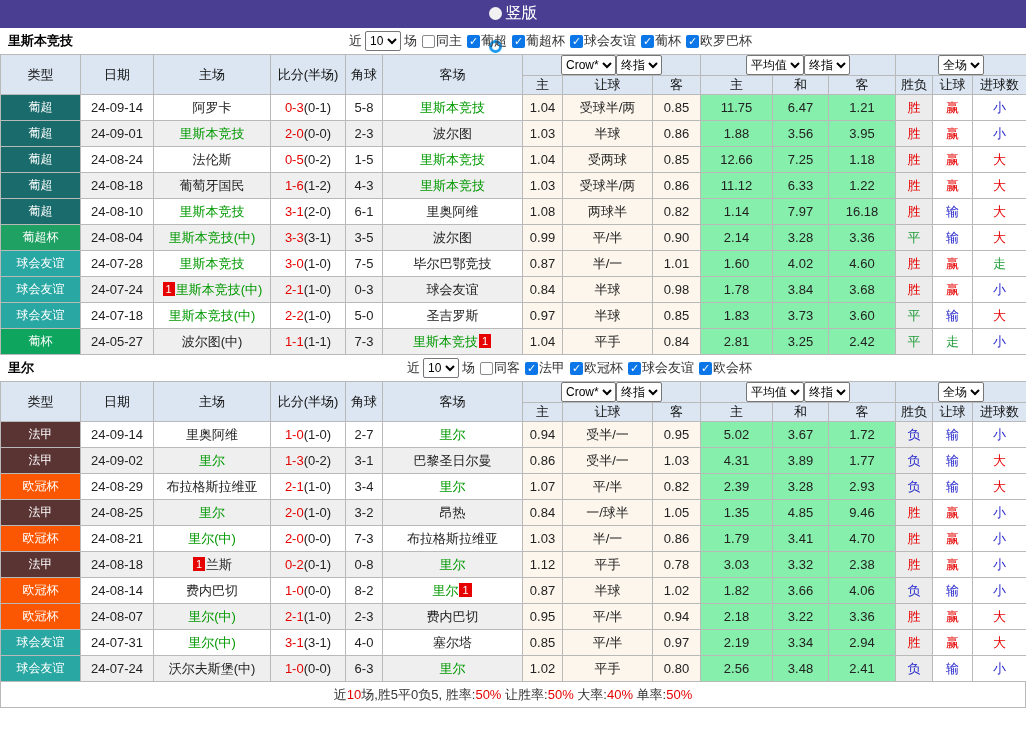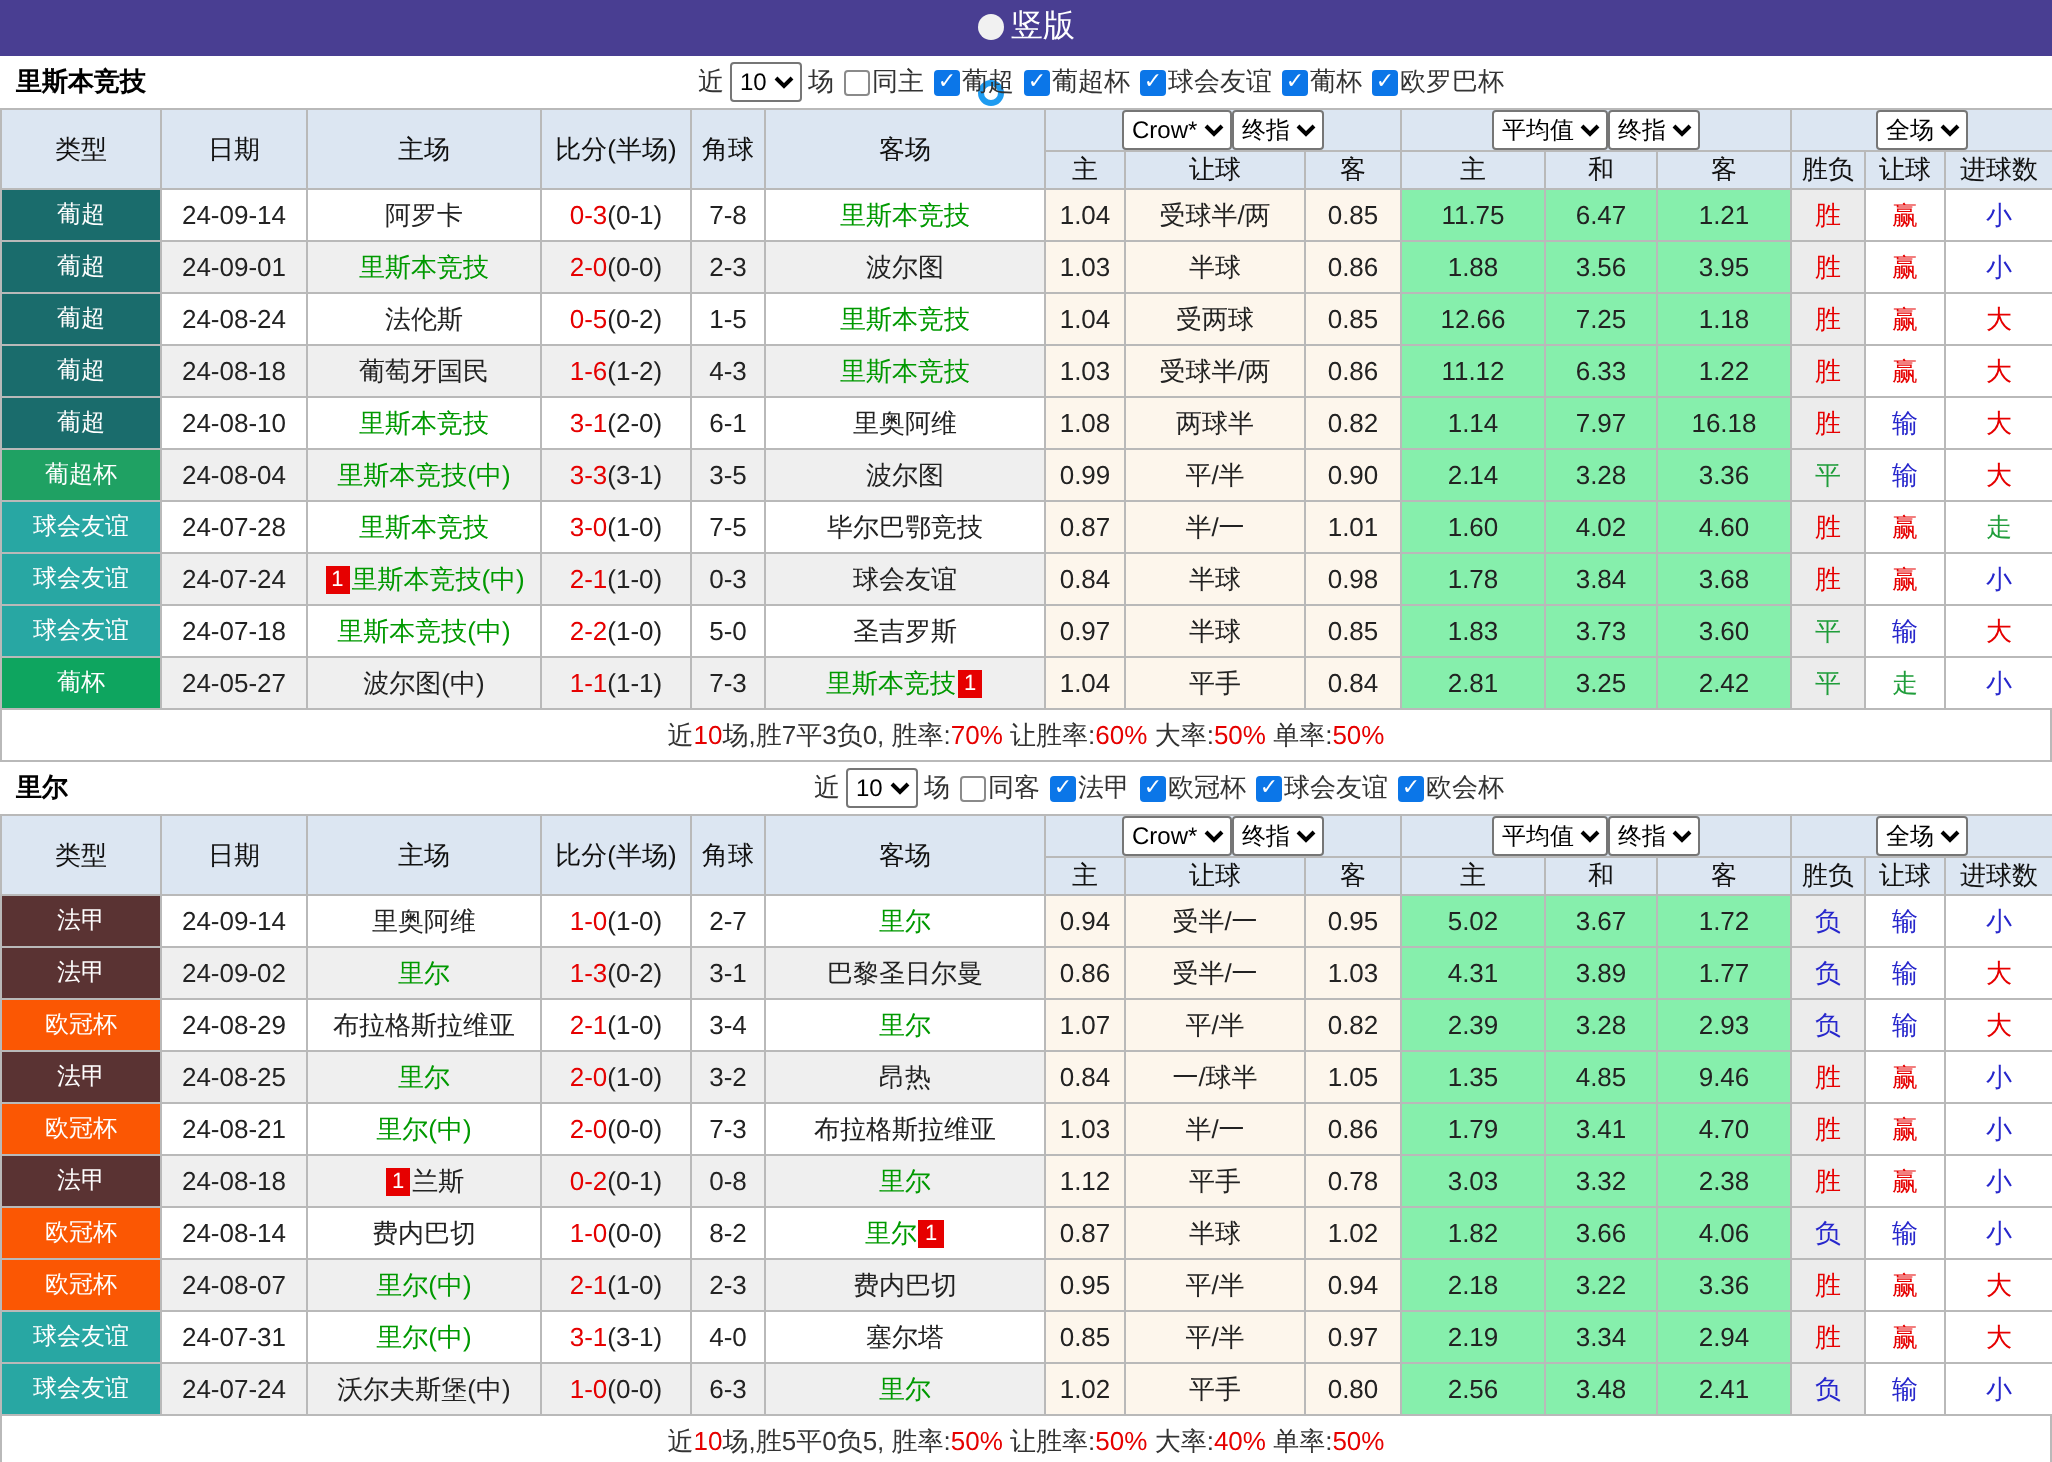--- a/index.html
+++ b/index.html
@@ -126,21 +126,21 @@
             <th>让球</th>
             <th>进球数</th>
           </tr>
         </thead>
         <tbody>
           <tr class="odd">
             <td class="type-cell" style="background: rgb(26, 108, 108);">葡超</td>
             <td>24-09-14</td>
             <td><span>阿罗卡</span></td>
             <td><span class="red">0-3</span><span>(0-1)</span></td>
-            <td>7-8</td>
+            <td>5-8</td>
             <td class="g"><span class="g">里斯本竞技</span></td>
             <td class="cream">1.04</td>
             <td class="cream">受球半/两</td>
             <td class="cream">0.85</td>
             <td class="lblue">11.75</td>
             <td class="lblue">6.47</td>
             <td class="lblue">1.21</td>
             <td class="wlcol"><span class="red">胜</span></td>
             <td class="plaincol"><span class="red">赢</span></td>
             <td class="plaincol"><span class="blue">小</span></td>
@@ -293,21 +293,20 @@
             <td class="cream">0.84</td>
             <td class="lblue">2.81</td>
             <td class="lblue">3.25</td>
             <td class="lblue">2.42</td>
             <td class="wlcol"><span class="green">平</span></td>
             <td class="plaincol"><span class="green">走</span></td>
             <td class="plaincol"><span class="blue">小</span></td>
           </tr>
         </tbody>
       </table>
-      <div class="summary"><span>近</span><span class="red">10</span><span>场,</span><span>胜7平3负0, </span><span>胜率:</span><span class="red">70%</span><span> 让胜率:</span><span class="red">60%</span><span> 大率:</span><span class="red">50%</span><span> 单率:</span><span class="red">50%</span></div>
     </div>
     <div class="section">
       <div class="filter-row">
         <span class="team-name">里尔</span>
         <span class="filter-controls">
           <span>近</span>
           <select><option>10</option></select>
           <span>场</span>
           <span class="cb unchecked"></span>
           <span>同客</span>

